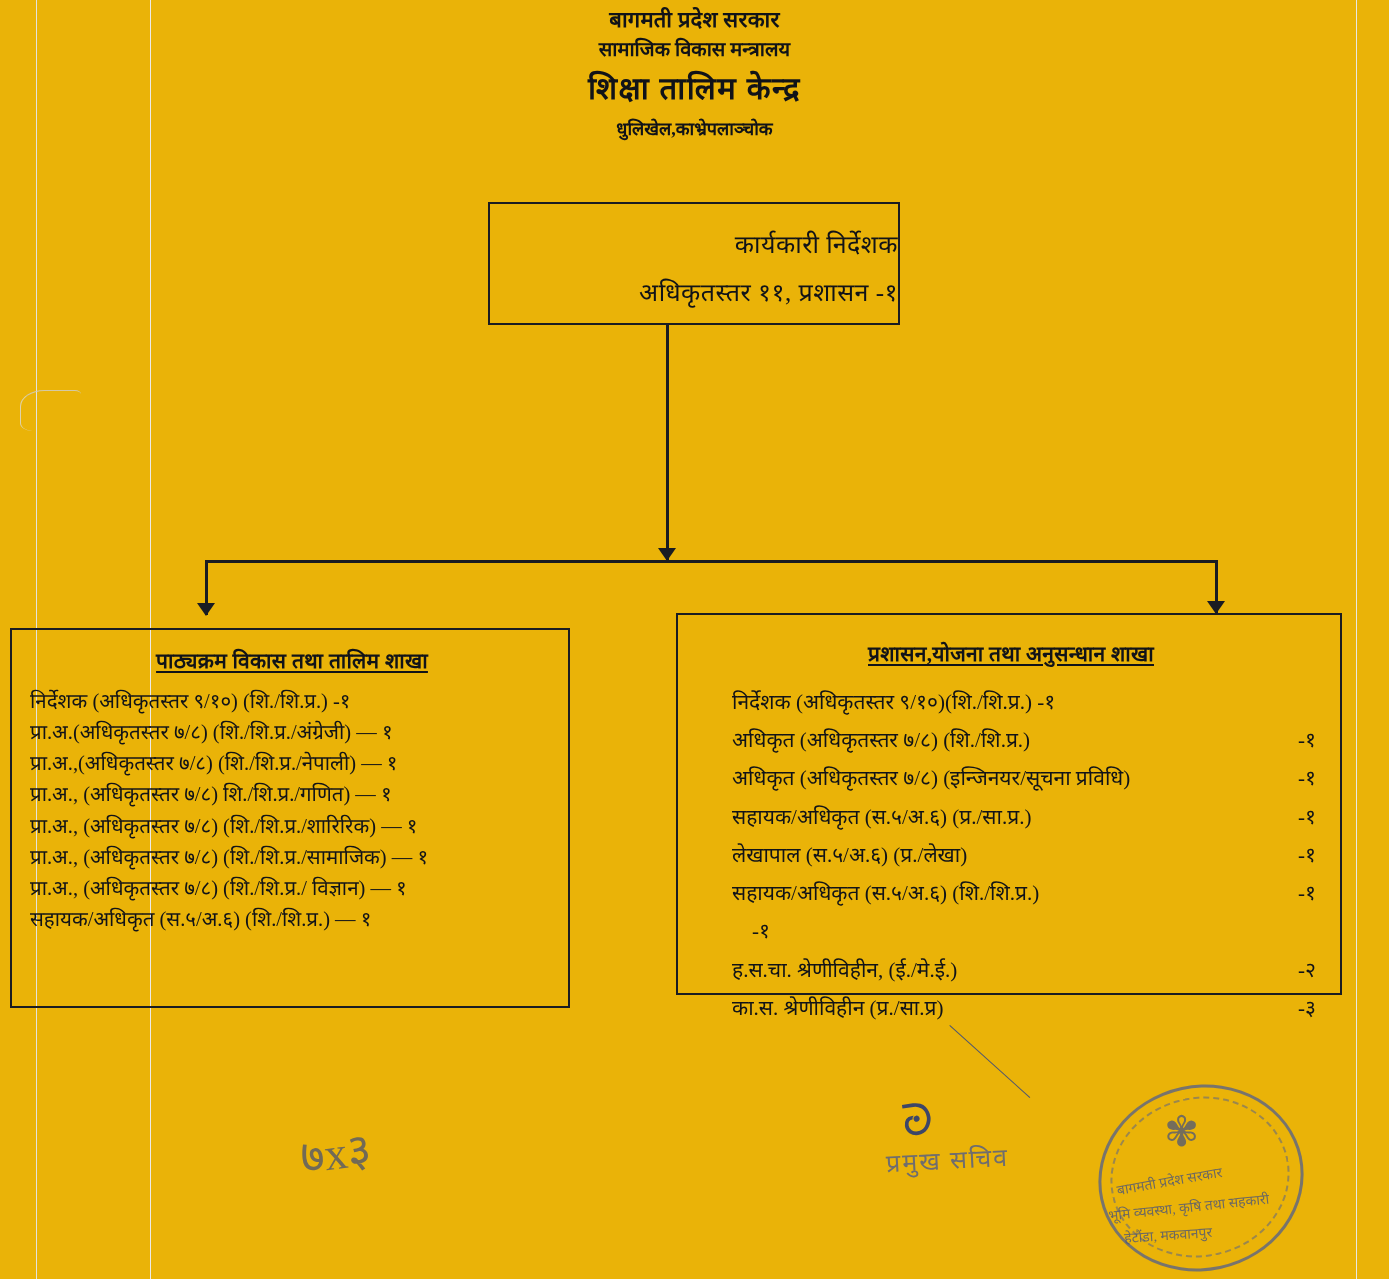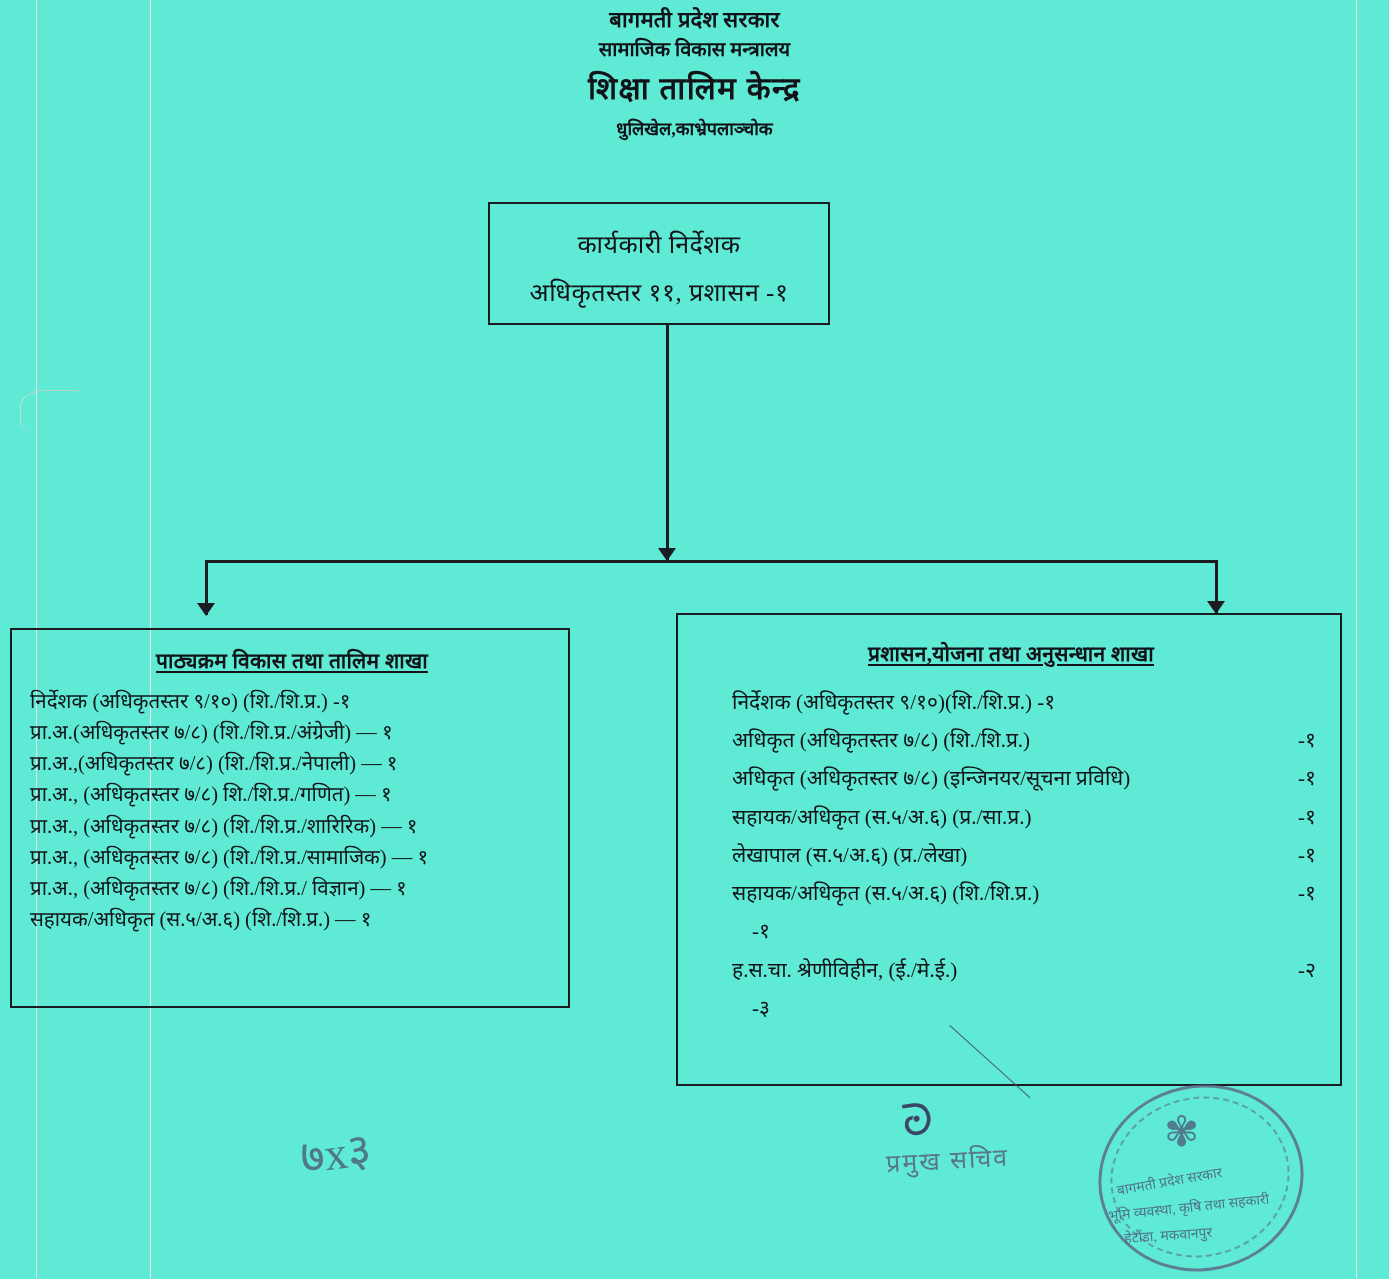--- a/index.html
+++ b/index.html
@@ -9,21 +9,21 @@
   }
   body {
     font-family: "Liberation Serif", "DejaVu Serif", serif;
     color: #111318;
   }
   #page {
     position: relative;
     width: 1389px;
     height: 1279px;
     overflow: hidden;
-    background: #5eead4;
+    background: #eab308;
   }
   
   .scan-line {
     position: absolute;
     background: #e7e7e3;
   }
   .scan-left-edge {
     left: 36px; top: 0; width: 1px; height: 1279px;
     background: #e3e3df;
   }
@@ -80,23 +80,23 @@
   
   .node {
     position: absolute;
     border: 2px solid #1a1c22;
     background: transparent;
     box-sizing: border-box;
   }
   .node-top {
     left: 488px;
     top: 202px;
-    width: 342px;
+    width: 412px;
     height: 123px;
-    text-align: center;
+    text-align: right;
     font-family: Liberation Serif, serif;
   }
   .node-top .line1 {
     font-size: 25px;
     margin-top: 22px;
     letter-spacing: .5px;
   }
   .node-top .line2 {
     font-size: 25px;
     margin-top: 14px;
@@ -108,21 +108,21 @@
     top: 615px;
     width: 560px;
     height: 380px;
     padding: 16px 14px 0 18px;
     margin-top: 13px;
   }
   .node-right {
     left: 676px;
     top: 613px;
     width: 666px;
-    height: 473px;
+    height: 382px;
     padding: 24px 18px 16px 22px;
   }
   .branch-title {
     text-align: center;
     font-size: 21px;
     font-weight: 600;
     text-decoration: underline;
     text-underline-offset: 3px;
     margin-bottom: 12px;
     letter-spacing: .3px;
@@ -354,20 +354,21 @@
         <span class="cnt">-१</span>
       </li>
       <li>
         <span class="cnt">-१</span>
       </li>
       <li>
         <span class="txt">ह.स.चा. श्रेणीविहीन, (ई./मे.ई.)</span>
         <span class="cnt">-२</span>
       </li>
       <li>
+        <span class="txt">का.स.  श्रेणीविहीन (प्र./सा.प्र)</span>
         <span class="cnt">-३</span>
       </li>
     </ul>
   </div>
 
   <div class="pencil-note">७x३</div>
 
   <div class="sig-stroke"></div>
   <div class="sig-mark">ᘒ</div>
   <div class="sig-label">प्रमुख सचिव</div>

